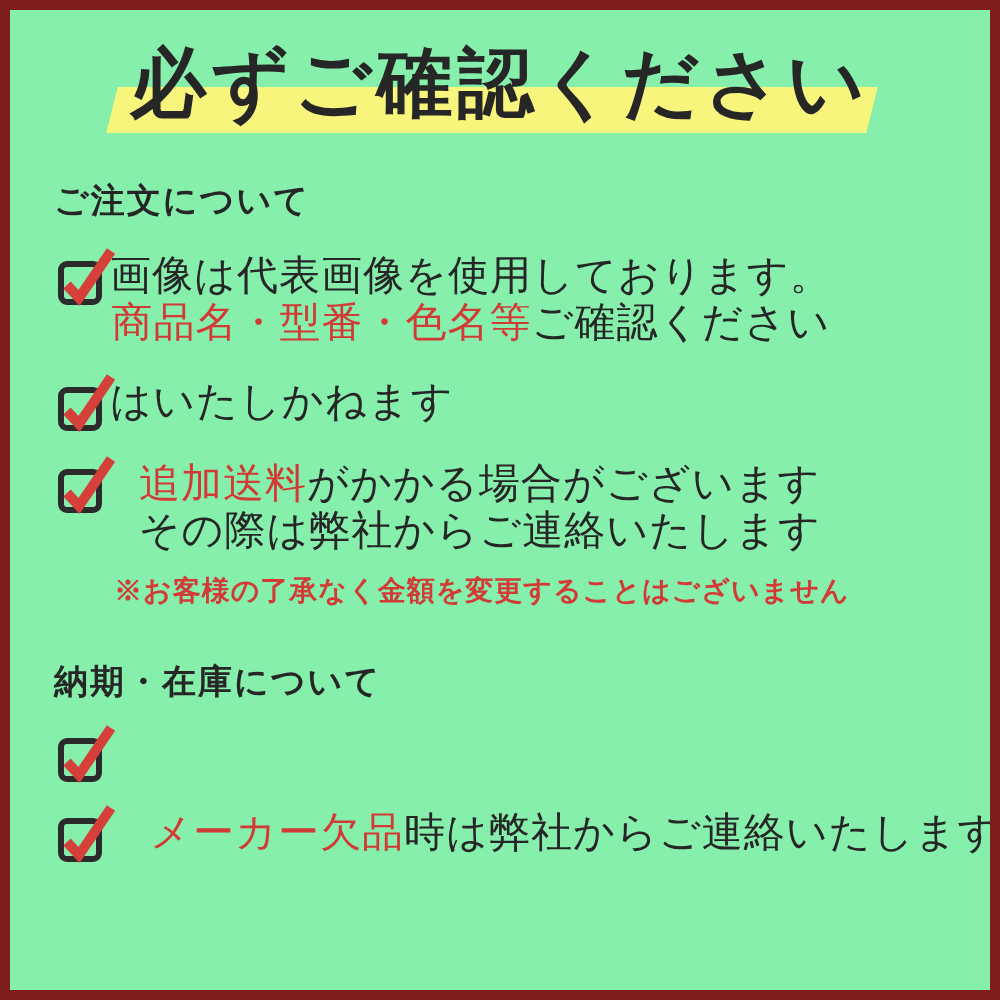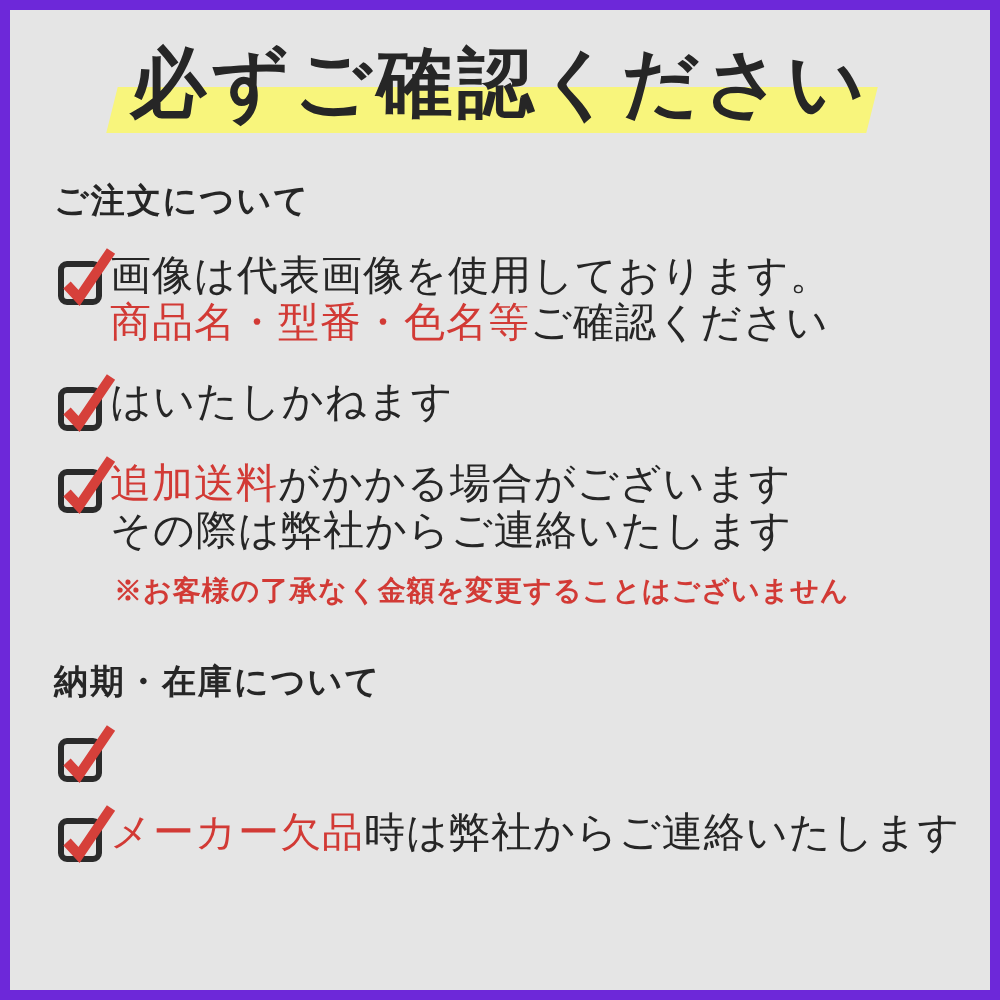--- a/index.html
+++ b/index.html
@@ -1,18 +1,18 @@
 <!DOCTYPE html>
 <html><head>
 <meta charset="utf-8">
 <style>
   html,body{margin:0;padding:0;background:#ffffff;}
   .frame{
     width:1000px;height:1000px;box-sizing:border-box;
-    border:10px solid #6d28d9;background:#e5e5e5;
+    border:10px solid #7f1d1d;background:#86efac;
     font-family:"Liberation Serif","DejaVu Serif",serif;
     color:#262626;overflow:hidden;position:relative;
   }
   
   .title-wrap{text-align:center;margin-top:30px;}
   .title{
     position:relative;display:inline-block;
     font-size:76px;font-weight:700;letter-spacing:5px;line-height:1.15;
     white-space:nowrap;
   }
@@ -27,24 +27,24 @@
     font-size:34px;font-weight:700;letter-spacing:2px;line-height:1.2;
     white-space:nowrap;
   }
   .sec-heading.first{margin-top:54px;}
   .sec-heading.second{margin-top:54px;}
   .item{display:flex;align-items:flex-start;}
   .item.m1{margin-top:30px;}
   .item.m2{margin-top:32px;}
   .item.m3{margin-top:30px;}
   .item.m4{margin-top:26px;}
-  .item.m5{margin-top:28px;}
+  .item.m5{margin-top:28px;gap:40px;}
   .check{flex:0 0 56px;width:56px;margin-top:-4px;}
   .check svg{overflow:visible;display:block;}
-  .lines{font-size:41px;line-height:47px;letter-spacing:1px;}
+  .lines{font-size:41px;line-height:47px;letter-spacing:1px;text-align:center;}
   .lines .ln{white-space:nowrap;}
   .red{color:#d23a35;font-weight:400;}
   .note{
     font-size:28px;line-height:34px;color:#d23a35;font-weight:600;
     margin-top:20px;margin-left:4px;letter-spacing:1px;white-space:nowrap;
   }
 </style>
 </head>
 <body>
 

